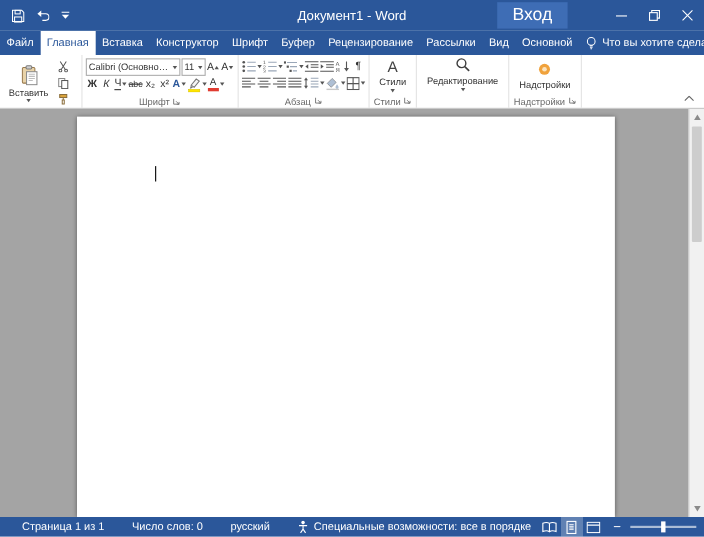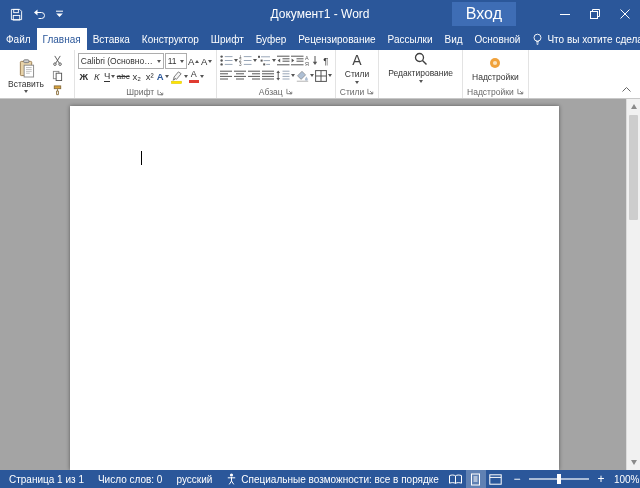--- a/index.html
+++ b/index.html
@@ -57,21 +57,21 @@
   @keyframes blink{50%{opacity:0;}}
   .scrollbar{position:absolute;right:0;top:0;bottom:0;width:14px;background:#f1f1f1;border-left:1px solid #dcdcdc;}
   .scroll-arrow{width:13px;height:15px;display:flex;align-items:center;justify-content:center;}
   .scroll-arrow.bottom{position:absolute;bottom:0;left:0;}
   .tri-up-s{width:0;height:0;border-left:3.5px solid transparent;border-right:3.5px solid transparent;border-bottom:5px solid #8a8a8a;}
   .tri-dn-s{width:0;height:0;border-left:3.5px solid transparent;border-right:3.5px solid transparent;border-top:5px solid #8a8a8a;}
   .scroll-thumb{position:absolute;left:2px;top:16px;width:9px;height:105px;background:#cdcdcd;border-radius:1px;}
 
   
   .statusbar{height:18px;background:#2b579a;display:flex;align-items:center;color:#fff;font-size:10px;flex-shrink:0;padding-left:2px;}
-  .sseg{padding:0 7px;display:flex;align-items:center;gap:4px;white-space:nowrap;height:100%;}
+  .sseg{padding:0 7px;display:flex;align-items:center;gap:4px;white-space:nowrap;height:100%;margin-left:11px;}
   .sb-right{margin-left:auto;display:flex;align-items:center;height:100%;}
   .viewbtn{width:20px;height:18px;display:flex;align-items:center;justify-content:center;}
   .viewbtn.active{background:rgba(255,255,255,.25);}
   .zwrap{display:flex;align-items:center;gap:6px;padding:0 5px;}
   .zbtn{width:12px;text-align:center;font-size:12px;line-height:1;}
   .ztrack{width:60px;height:2px;background:rgba(255,255,255,.6);position:relative;}
   .zthumb{position:absolute;left:28px;top:-4px;width:4px;height:10px;background:#fff;}
   .zoomlevel{padding:0 8px 0 2px;}
 </style>
 </head>

